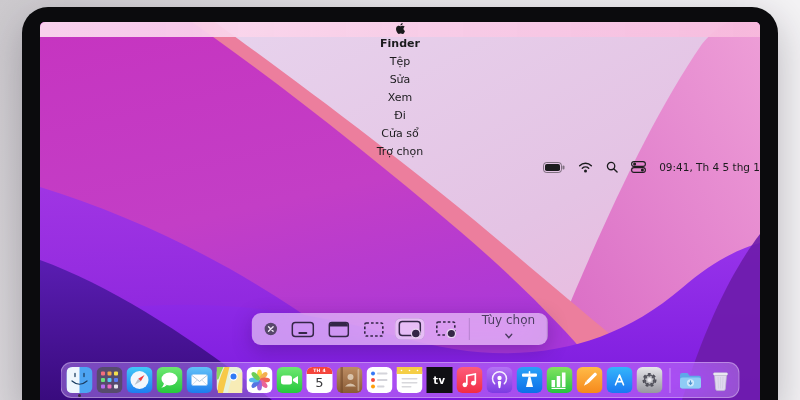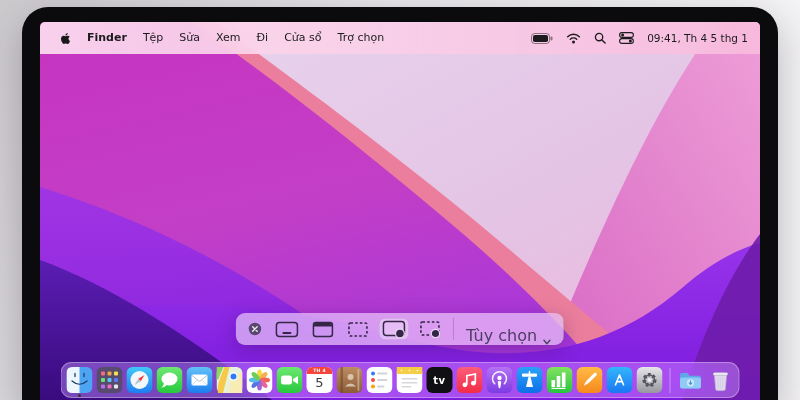--- a/index.html
+++ b/index.html
@@ -6,58 +6,58 @@
   body{width:800px;height:400px;overflow:hidden;font-family:"DejaVu Sans","Liberation Sans",sans-serif;}
   .stage{position:relative;width:800px;height:400px;overflow:hidden;
     background:linear-gradient(115deg,#cdcace 0%,#e9e7ea 40%,#f4f3f5 75%);}
   .bezel{position:absolute;left:22px;top:7px;width:756px;height:400px;
     background:#0b0b0d;border-radius:26px 26px 0 0;box-shadow:0 12px 40px rgba(30,20,40,.28);}
   .screen{position:absolute;left:40px;top:22px;width:720px;height:378px;overflow:hidden;
     border-radius:5px 5px 0 0;background:#c23ab8;}
   .wall{position:absolute;left:0;top:0;}
 
   
-  .menubar{position:absolute;left:0;top:0;right:0;height:32px;display:flex;align-items:center;
-    padding:0 12px;box-sizing:border-box;font-size:11px;color:#1b1b1d;
+  .menubar{position:absolute;left:0;top:0;right:0;height:15px;display:flex;align-items:center;
+    padding:0 0;box-sizing:border-box;font-size:11px;color:#1b1b1d;
     background:linear-gradient(90deg,rgba(252,222,240,.92),rgba(250,204,230,.88) 55%,rgba(248,188,221,.9));
-    backdrop-filter:blur(14px);}
+    backdrop-filter:blur(14px);flex-direction:column;}
   .mb-item{padding:0 8px;line-height:18px;white-space:nowrap;}
   .mb-app{font-weight:bold;}
   .mb-right{margin-left:auto;display:flex;align-items:center;gap:13px;}
   .mb-clock{font-size:10.5px;white-space:nowrap;}
   .sico{display:flex;align-items:center;}
 
   
   .snipbar{position:absolute;left:50%;top:291px;transform:translateX(-50%);height:32px;
     display:flex;align-items:stretch;border-radius:9px;overflow:hidden;
     background:rgba(232,212,242,.66);backdrop-filter:blur(18px) saturate(1.4);
     box-shadow:0 5px 20px rgba(45,10,80,.3);color:#38294b;}
   .sb-main{display:flex;align-items:center;gap:7px;padding:0 9px;}
   .sb-btn{display:flex;align-items:center;justify-content:center;padding:2px 3px;border-radius:6px;}
   .sb-sel{background:rgba(255,255,255,.34);box-shadow:inset 0 0 0 .5px rgba(120,90,160,.35);}
   .sb-div{width:1px;background:rgba(90,60,120,.28);margin:5px 0;}
-  .sb-opts{display:flex;align-items:flex-end;gap:6px;padding:0 12px;font-size:16px;color:#4c3d61;}
+  .sb-opts{display:flex;align-items:center;gap:6px;padding:0 12px;font-size:12px;color:#4c3d61;flex-direction:column;}
   .sb-rec{display:flex;align-items:center;padding:0 14px;font-size:11.5px;color:#fff;
     background:rgba(255,255,255,.26);}
 
   
   .dock{position:absolute;left:50%;bottom:2px;transform:translateX(-50%);height:34px;
     display:flex;align-items:center;gap:4px;padding:0 5px;border-radius:11px;
     background:rgba(206,176,236,.38);border:.5px solid rgba(255,255,255,.32);
     backdrop-filter:blur(18px) saturate(1.5);}
   .dk{position:relative;width:26px;height:26px;border-radius:6px;flex:0 0 auto;}
   .dk svg{display:block;}
   .dock-div{width:1px;height:25px;background:rgba(255,255,255,.4);margin:0 3px;flex:0 0 auto;}
   .run-dot{position:absolute;left:50%;bottom:-4px;transform:translateX(-50%);
     width:3px;height:3px;border-radius:50%;background:#39303f;}
   .dk-cal{background:#fff;border-radius:6px;overflow:hidden;text-align:center;}
   .cal-top{height:7px;background:#f5453c;color:#fff;font-size:4.5px;line-height:7.5px;
     font-weight:bold;letter-spacing:.3px;}
   .cal-num{font-size:13px;line-height:18px;color:#3a3a3c;}
-  .dk-tv{background:#101014;border-radius:6px;color:#fff;display:flex;align-items:center;
+  .dk-tv{background:#101014;border-radius:0;color:#fff;display:flex;align-items:center;
     justify-content:center;font-size:10px;font-weight:bold;letter-spacing:.5px;}
 </style>
 </head>
 <body>
 
 <svg width="0" height="0" style="position:absolute">
   <defs>
     <linearGradient id="gSky" x1="0" y1="0" x2="1" y2="1">
       <stop offset="0" stop-color="#e8d7ef"></stop>
         <stop offset=".6" stop-color="#e4c3e4"></stop>

